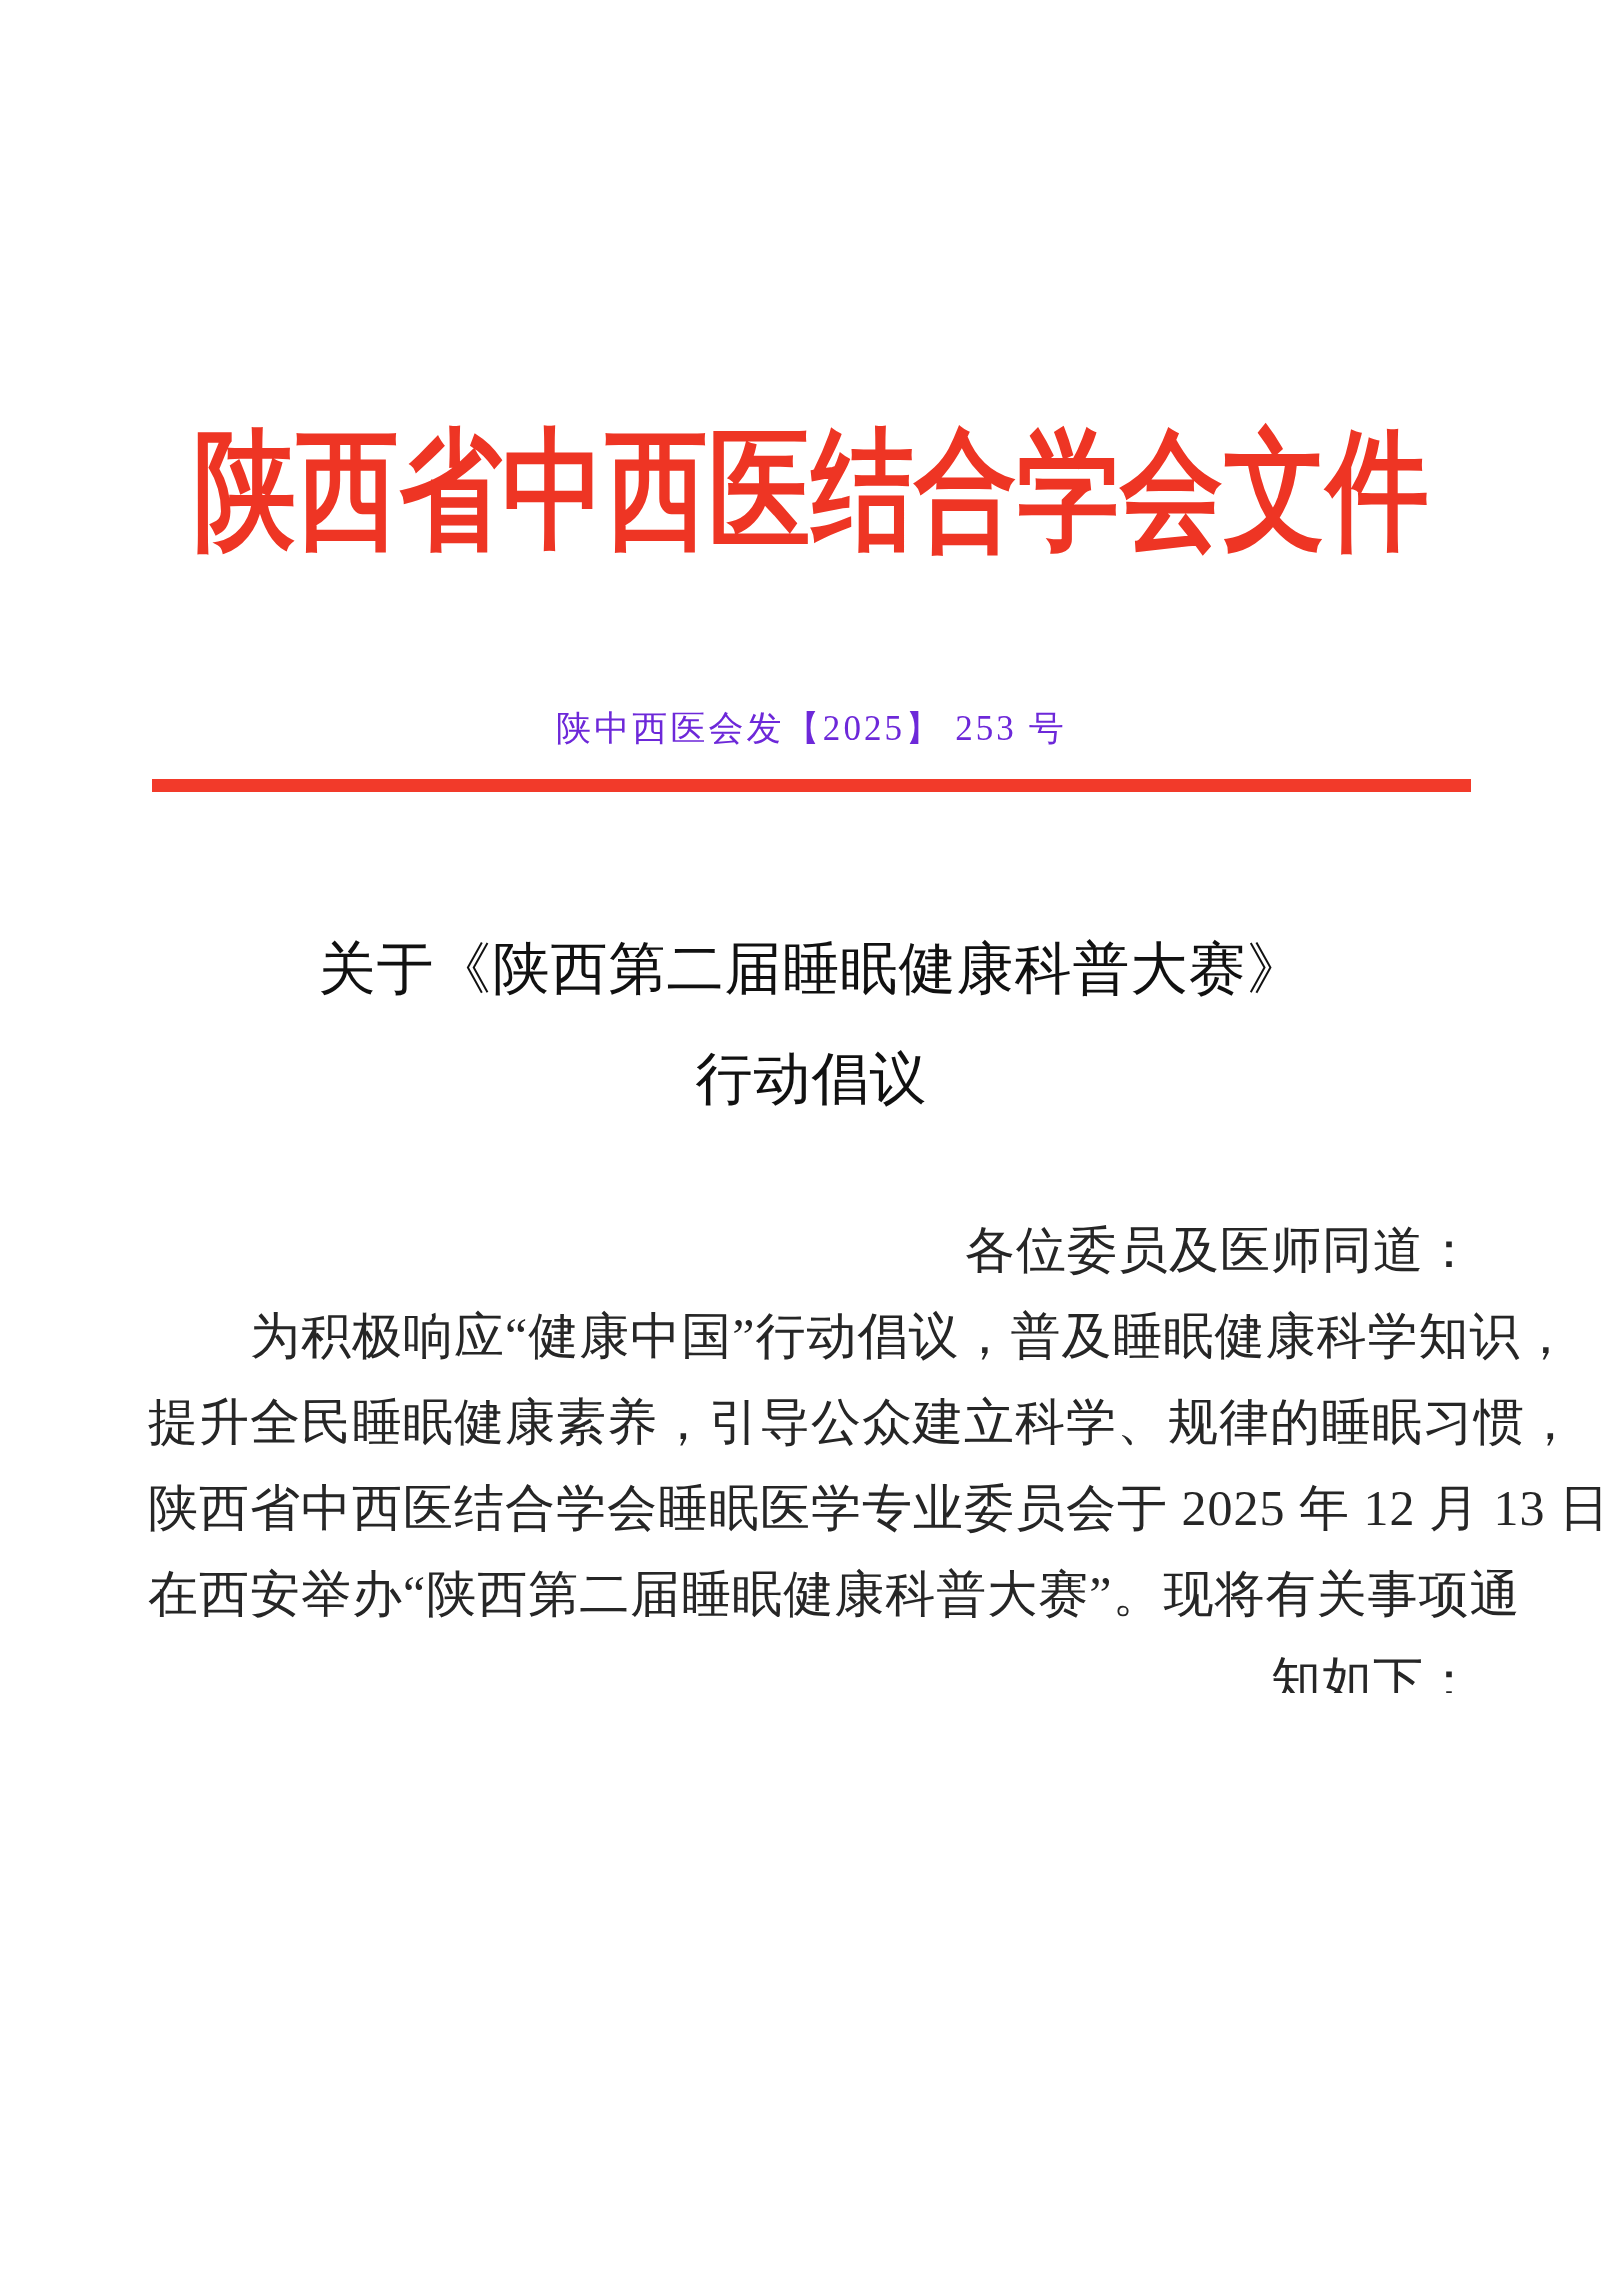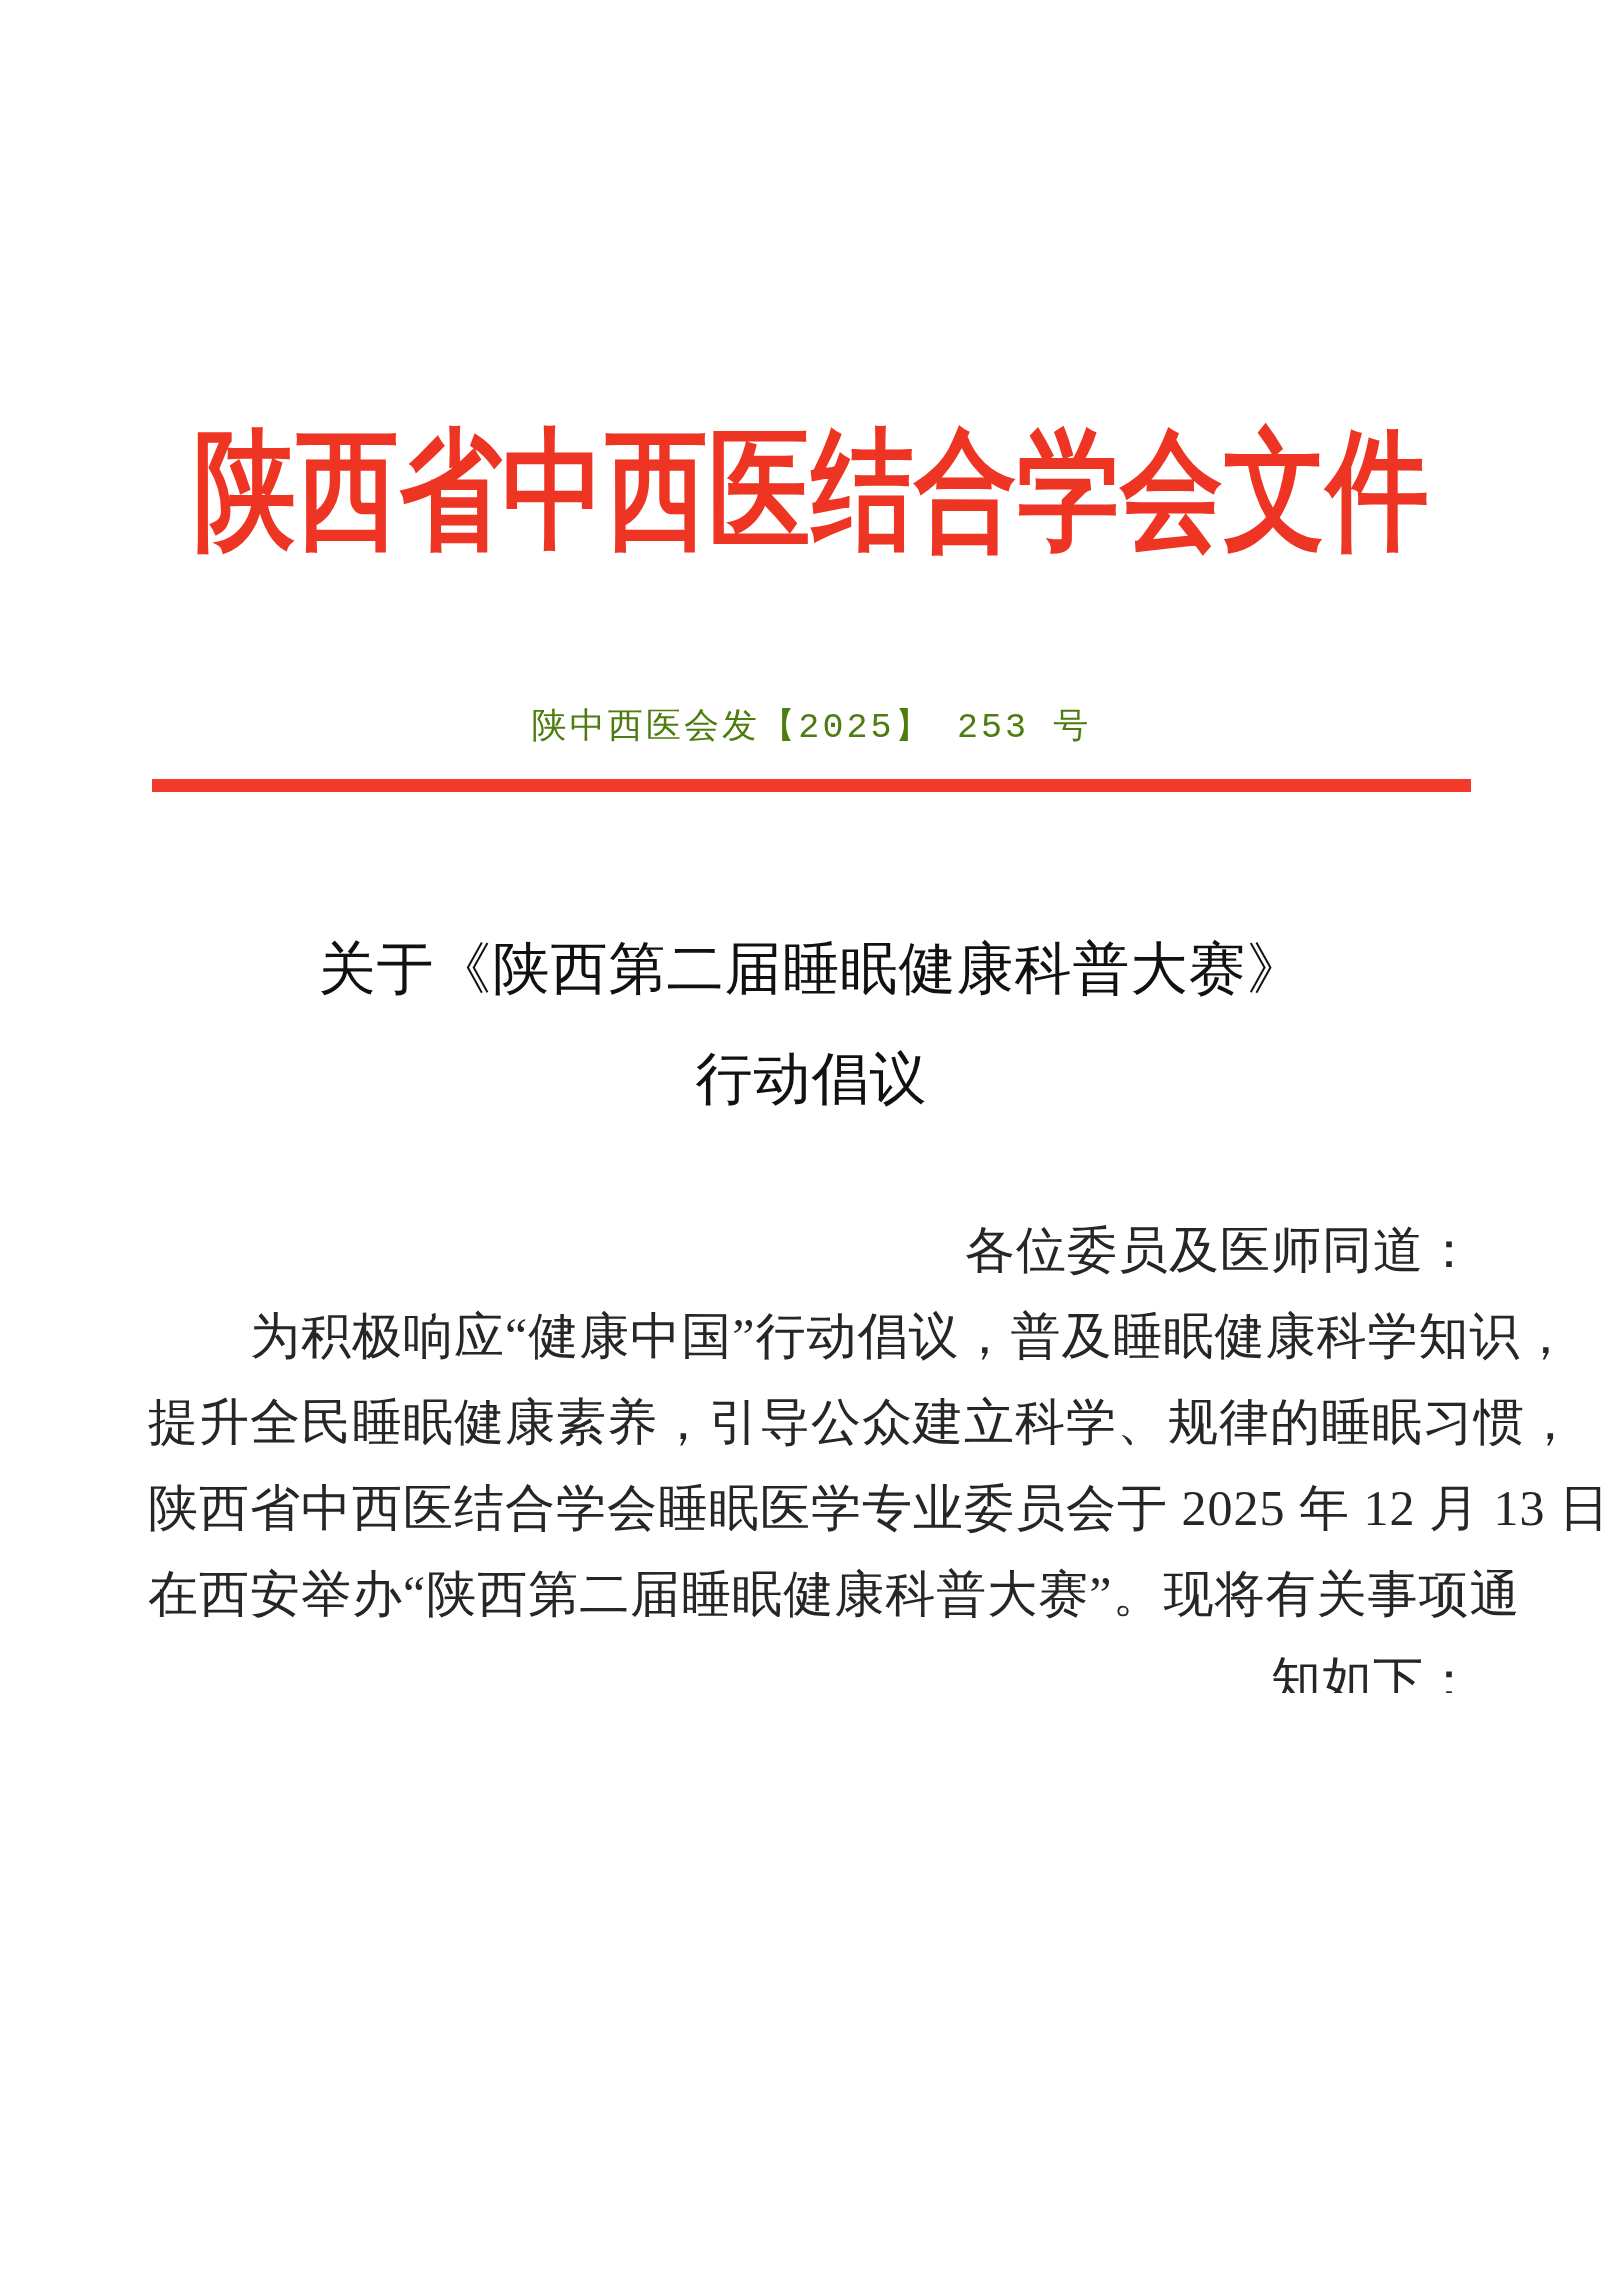--- a/index.html
+++ b/index.html
@@ -28,24 +28,23 @@
     white-space: nowrap;
     transform: scaleY(1.28);
     transform-origin: 50% 50%;
   }
   
   .doc-number {
     margin-top: 169px;
     text-align: center;
     font-size: 35px;
     line-height: 35px;
-    color: #4d7c0f;
+    color: #6d28d9;
     letter-spacing: 3.1px;
     white-space: nowrap;
-    font-family: Liberation Mono, monospace;
   }
   
   .red-rule {
     margin: 33px auto 0 auto;
     width: 1319px;
     height: 13.3px;
     background: #f23a2a;
   }
   
   .notice-title {

